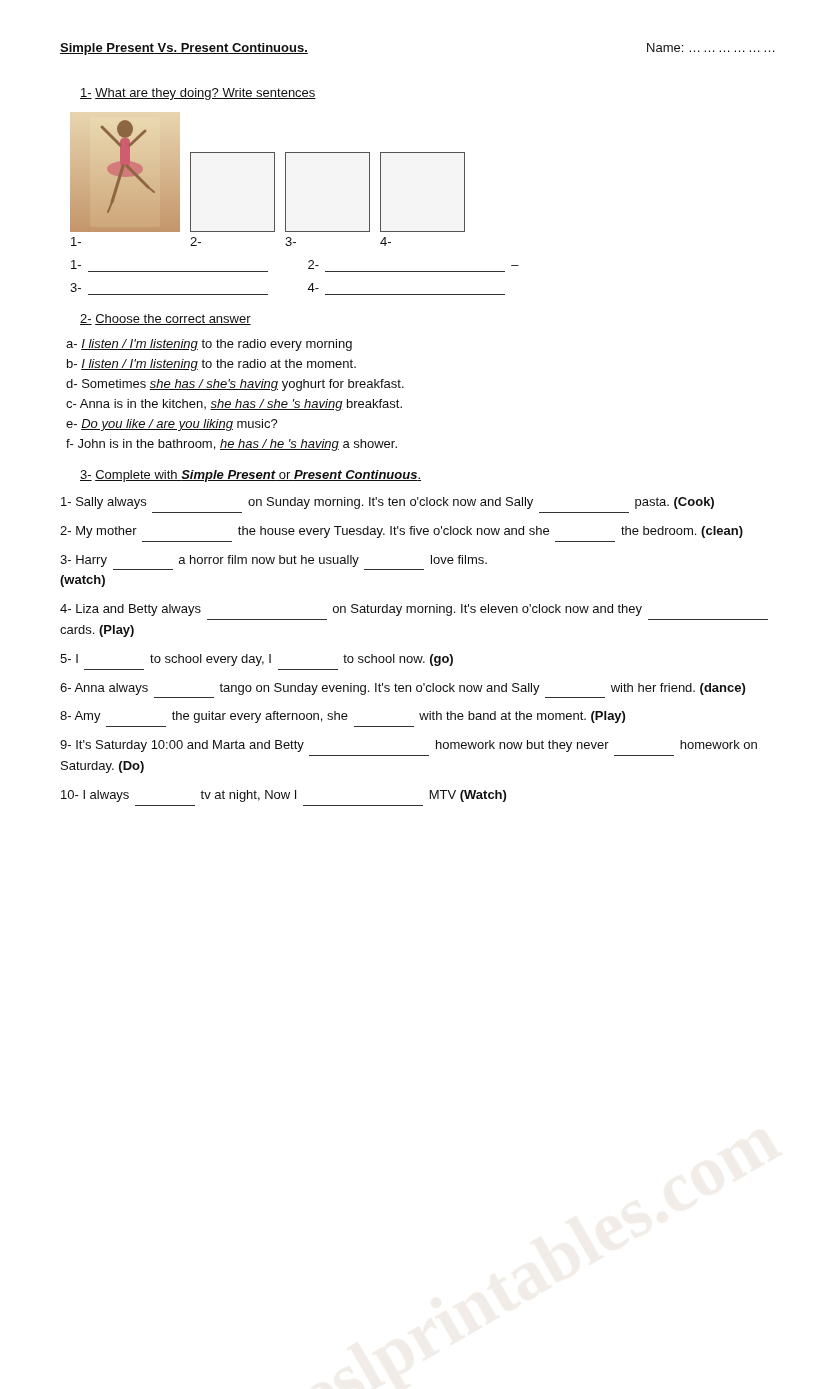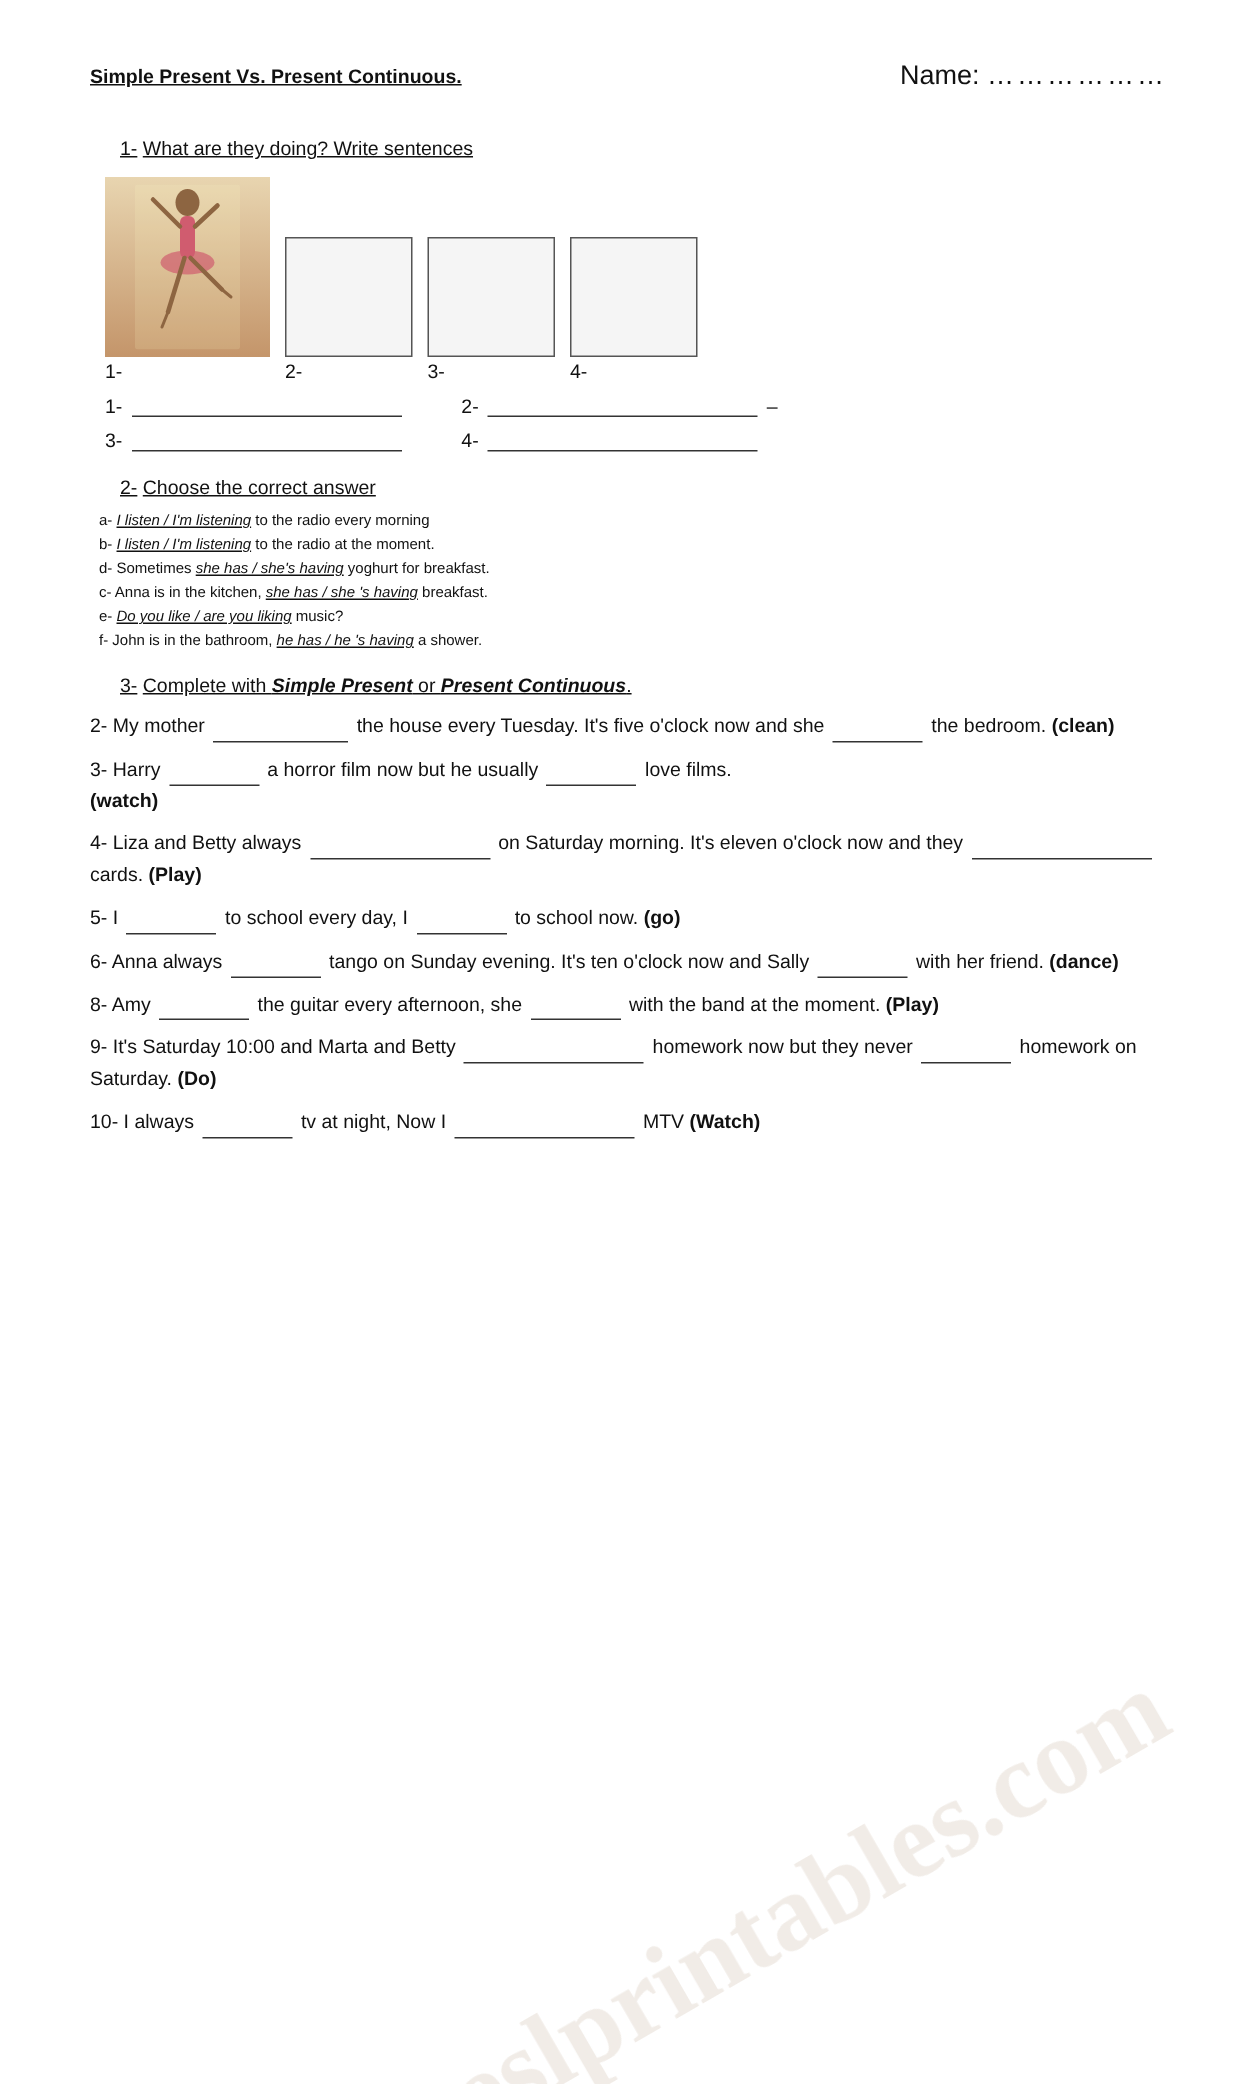--- a/index.html
+++ b/index.html
@@ -30,21 +30,21 @@
       justify-content: space-between;
       align-items: center;
       margin-bottom: 30px;
     }
     .title {
       font-weight: bold;
       font-size: 13px;
       text-decoration: underline;
     }
     .name-field {
-      font-size: 18px;
+      font-size: 13px;
     }
     .section-label {
       font-size: 13px;
       margin-bottom: 12px;
       margin-left: 20px;
     }
     .section-label span {
       text-decoration: underline;
     }
     
@@ -91,21 +91,21 @@
       width: 180px;
       height: 14px;
     }
     
     .section2 {
       margin-top: 16px;
       margin-bottom: 8px;
     }
     .exercise-line {
       margin-bottom: 5px;
-      font-size: 10px;
+      font-size: 13px;
       margin-left: 6px;
     }
     em.choice {
       font-style: italic;
       text-decoration: underline;
     }
     
     .section3 {
       margin-top: 16px;
     }
@@ -237,20 +237,23 @@
   <div class="exercise-line">
     <span>f- John is in the bathroom, </span><em class="choice">he has / he 's having</em><span> a shower.</span>
   </div>
 </div>
 
 <div class="section3">
   <div class="section-label" style="margin-bottom:10px;">
     <span>3-</span>&nbsp;<span>Complete with </span><strong style="font-style:italic;text-decoration:underline;">Simple Present</strong><span> or </span><strong style="font-style:italic;text-decoration:underline;">Present Continuous</strong><span>.</span>
   </div>
 
+  <div class="ex-item">
+    <span>1- Sally always </span><span class="blank"></span><span> on Sunday morning. It's ten o'clock now and Sally </span><span class="blank"></span><span> pasta. </span><strong class="verb">(Cook)</strong>
+  </div>
 
   <div class="ex-item">
     <span>2- My mother </span><span class="blank"></span><span> the house every Tuesday. It's five o'clock now and she </span><span class="blank blank-sm"></span><span> the bedroom. </span><strong class="verb">(clean)</strong>
   </div>
 
   <div class="ex-item">
     <span>3- Harry </span><span class="blank blank-sm"></span><span> a horror film now but he usually </span><span class="blank blank-sm"></span><span> love films.</span><br>
     <strong class="verb">(watch)</strong>
   </div>
 

